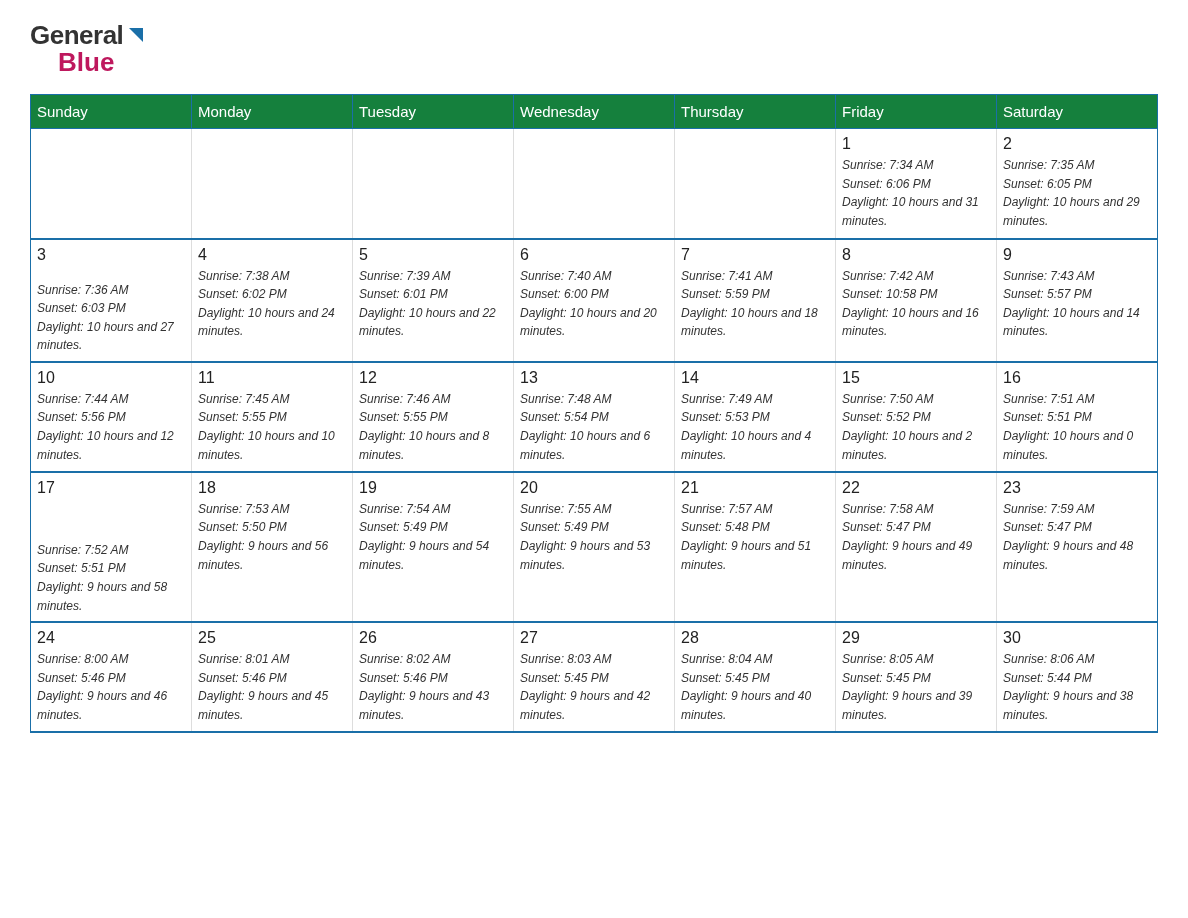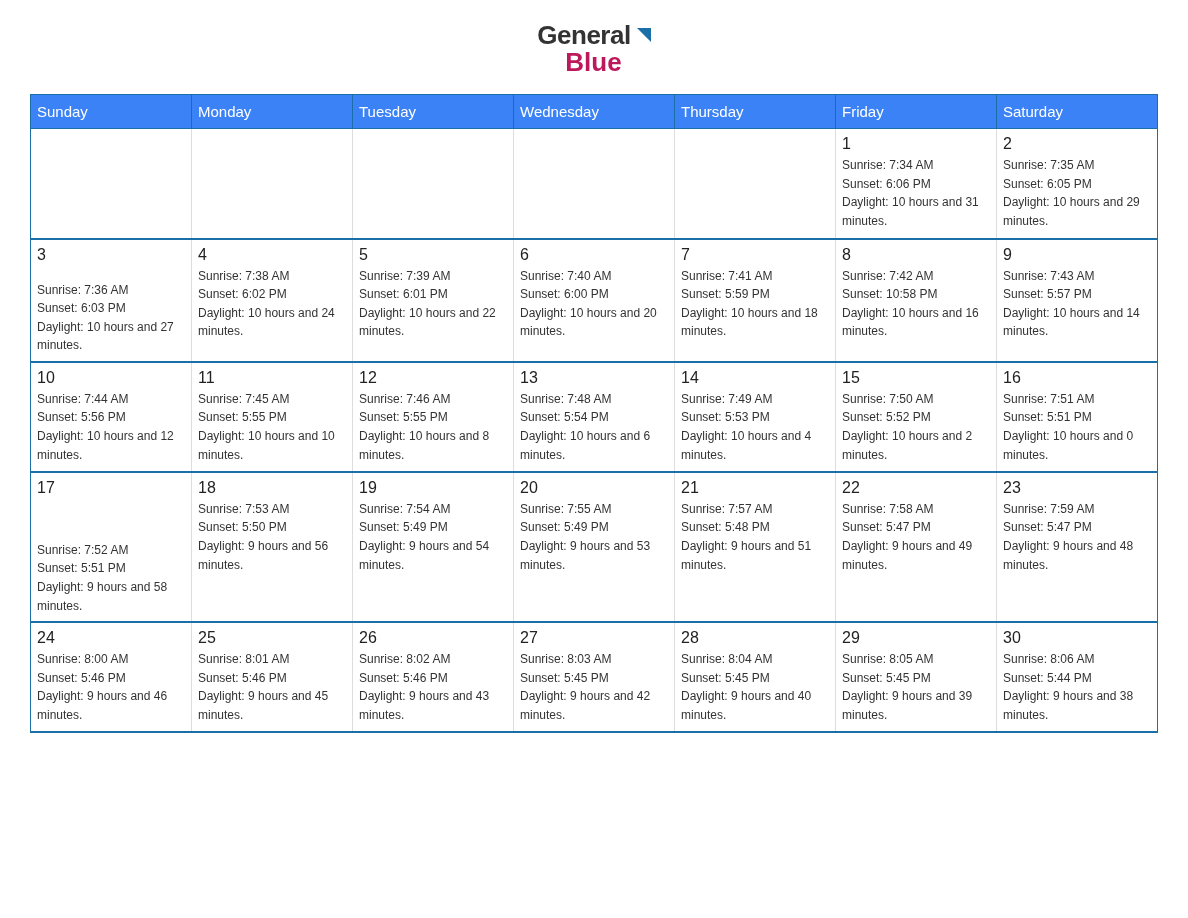--- a/index.html
+++ b/index.html
@@ -6,21 +6,21 @@
     body {
       font-family: Arial, sans-serif;
       background: #fff;
       width: 1188px;
       min-height: 918px;
       padding: 20px 30px;
     }
     .header {
       display: flex;
       justify-content: space-between;
-      align-items: center;
+      align-items: flex-start;
       margin-bottom: 16px;
       flex-direction: column;
     }
     .logo {
       display: flex;
       flex-direction: column;
       align-items: flex-start;
     }
     .logo-general {
       font-size: 26px;
@@ -48,21 +48,21 @@
       font-size: 20px;
       color: #444;
       margin-top: 4px;
     }
     table {
       width: 100%;
       border-collapse: collapse;
       table-layout: fixed;
     }
     thead tr {
-      background-color: #3b82f6;
+      background-color: #15803d;
     }
     thead th {
       color: #fff;
       font-size: 15px;
       font-weight: normal;
       padding: 8px 6px;
       text-align: left;
       border: 1px solid #1a6fa8;
     }
     tbody tr {
@@ -83,20 +83,21 @@
       font-size: 16px;
       font-weight: normal;
       color: #222;
       display: block;
       margin-bottom: 3px;
     }
     .day-info {
       font-size: 12px;
       color: #333;
       line-height: 1.55;
+      font-style: italic;
     }
   </style>
 </head>
 <body>
 
 <div class="header">
   <div class="logo">
     <div style="display:flex;align-items:center;">
       <span class="logo-general">General</span>
       <span style="display:inline-block;margin-left:2px;margin-top:2px;">

